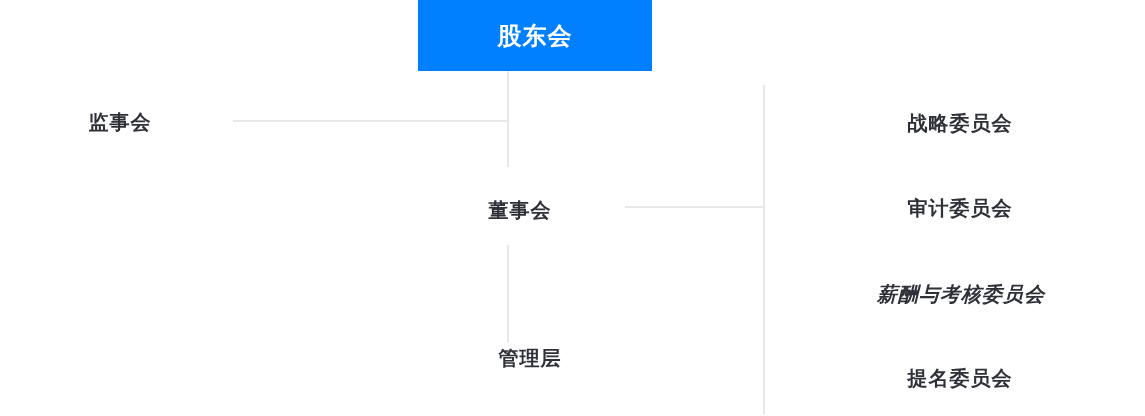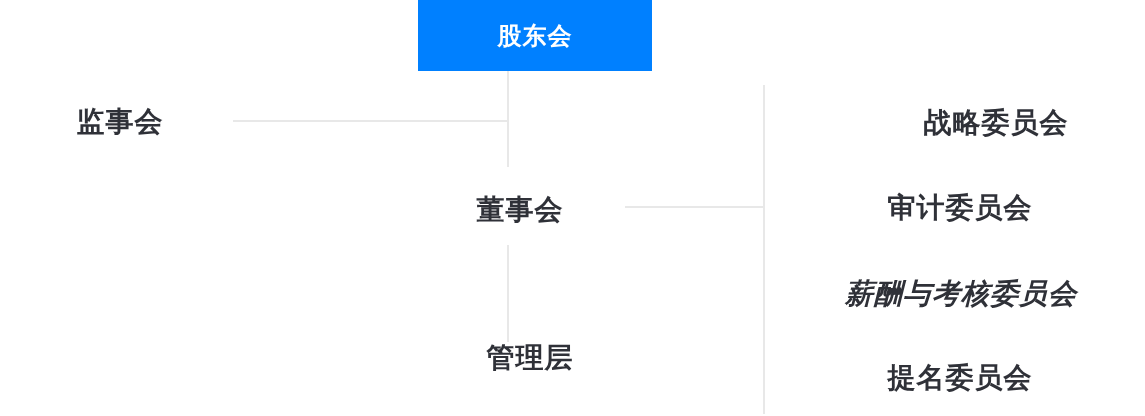--- a/index.html
+++ b/index.html
@@ -30,30 +30,30 @@
     font-size: 24px;
     font-weight: bold;
     letter-spacing: 1px;
     margin-left: 27px;
   }
   
   .node-label {
     position: absolute;
     transform: translate(-50%, -50%);
     color: #2f3138;
-    font-size: 28px;
+    font-size: 20px;
     font-weight: bold;
     letter-spacing: 1px;
     white-space: nowrap;
     line-height: 1;
   }
   .lbl-supervisory { left: 120px;  top: 122px; }
   .lbl-board       { left: 508px;  top: 210px; margin-left: 12px; }
   .lbl-management  { left: 508px;  top: 358px; margin-left: 22px; }
-  .lbl-committee-0 { left: 960px;  top: 123px; margin-left: 36px; }
+  .lbl-committee-0 { left: 960px;  top: 123px; }
   .lbl-committee-1 { left: 960px;  top: 208px; }
   .lbl-committee-2 { left: 961px;  top: 294px; font-style: italic; }
   .lbl-committee-3 { left: 960px;  top: 378px; text-align: right; }
   
   .line {
     position: absolute;
     background: #e8e8e8;
   }
   .line-v-root-top   { left: 507px; top: 71px;  width: 2px;   height: 96px;  }
   .line-h-left       { left: 233px; top: 120px; width: 275px; height: 2px;   }

